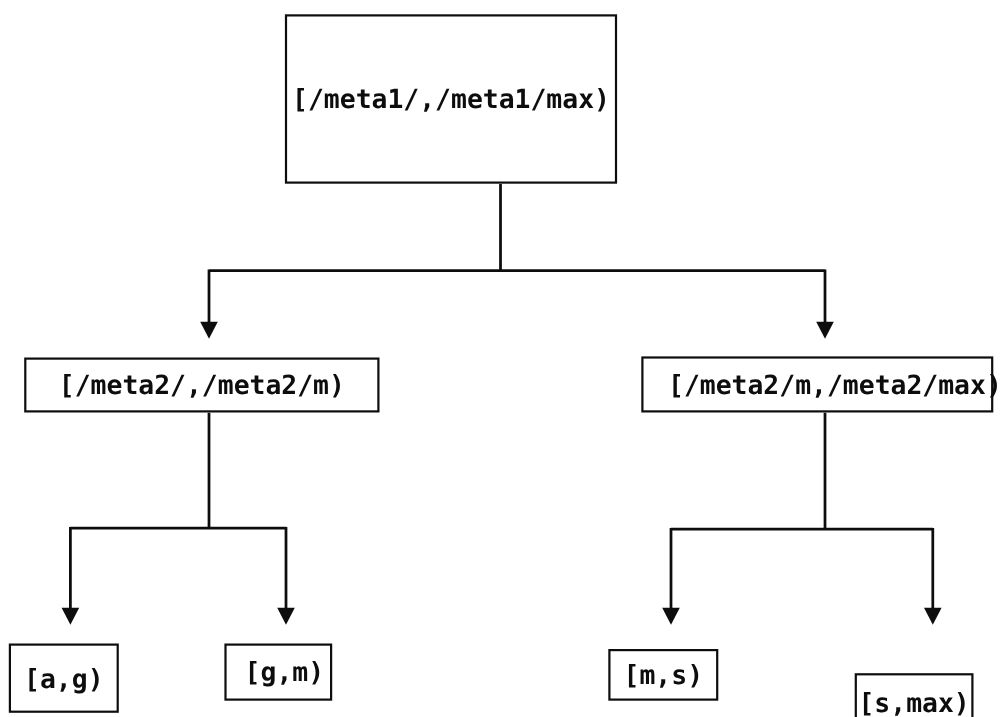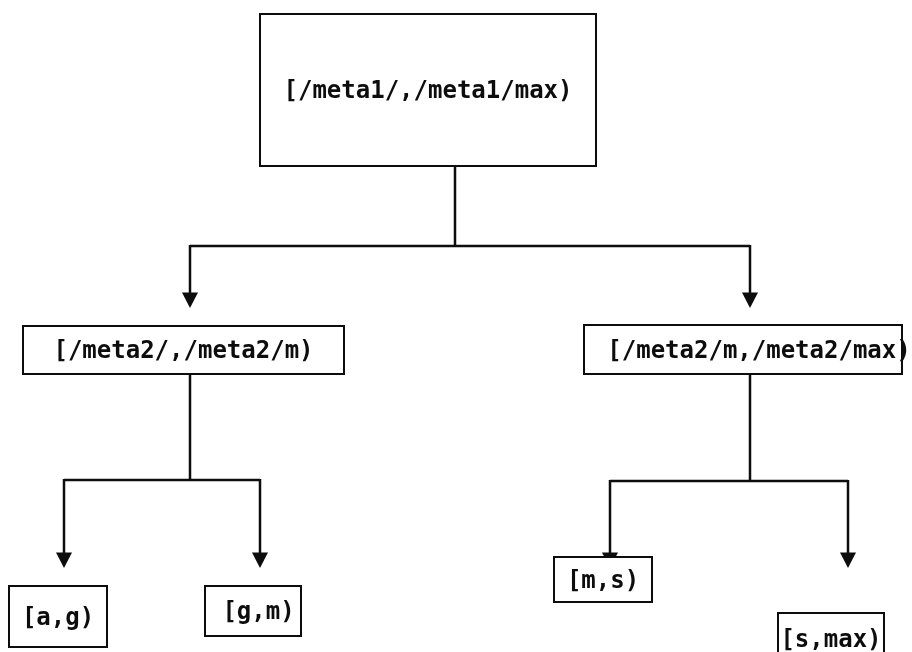--- a/index.html
+++ b/index.html
@@ -38,26 +38,26 @@
     border: 2.5px solid var(--line, #0d0d0d);
     background: var(--bg, #ffffff);
     display: flex;
     align-items: center;
     justify-content: center;
     font-weight: bold;
     font-size: 24px;
     color: var(--line, #0d0d0d);
     white-space: pre;
   }
-  .node-root      { left: 259px; top: 13px;  width: 338px; height: 154px; }
+  .node-root      { left: 259px; top: 13px;  width: 302px; height: 154px; }
   .node-meta2-low { left: 22px;  top: 325px; width: 323px; height: 50px; }
   .node-meta2-high{ left: 583px; top: 324px; width: 320px; height: 51px; padding-left: 32px; }
   .node-ag        { left: 8px;   top: 585px; width: 100px; height: 63px; }
   .node-gm        { left: 204px; top: 585px; width: 98px;  height: 52px; padding-left: 11px; }
-  .node-ms        { left: 553px; top: 556px; width: 100px; height: 47px; }
+  .node-ms        { left: 553px; top: 590px; width: 100px; height: 47px; }
   .node-smax      { left: 777px; top: 612px; width: 108px; height: 53px; }
 </style>
 </head>
 <body>
 
 <div class="canvas">
 
   <svg class="edges-svg" viewBox="0 0 912 652" xmlns="http://www.w3.org/2000/svg">
 
     <g>

